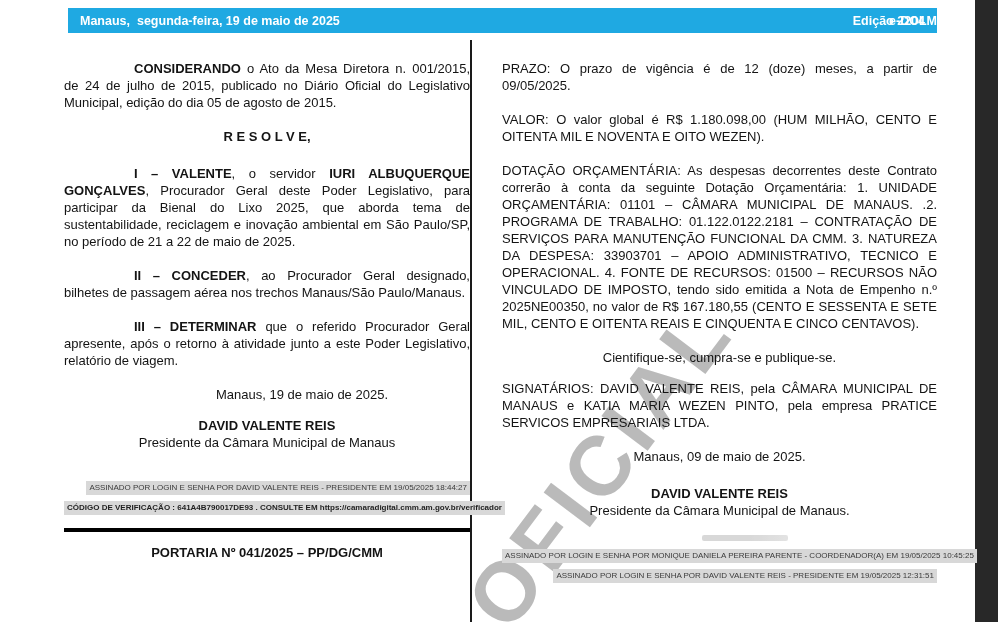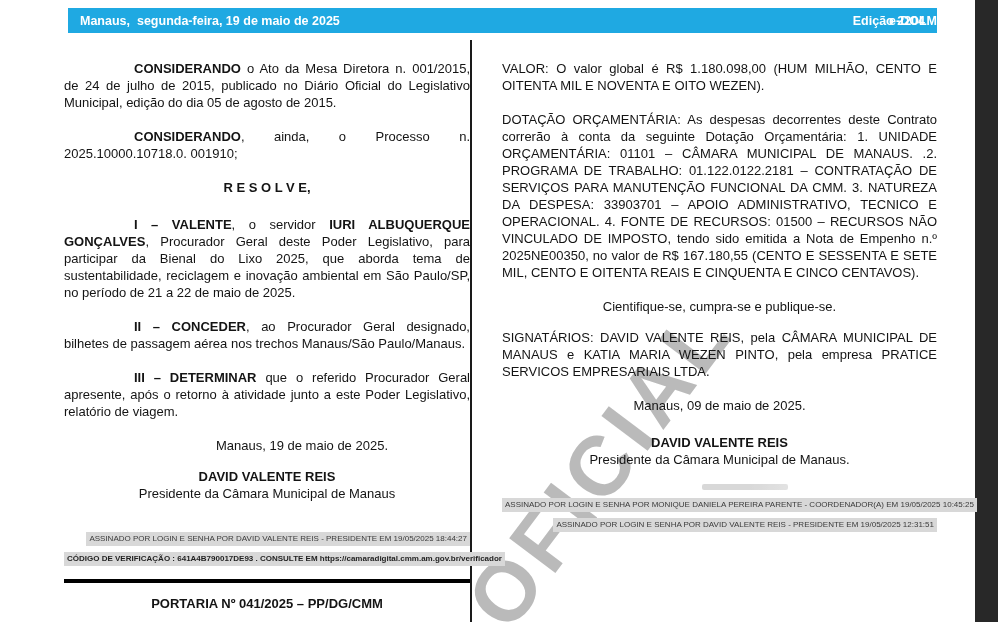--- a/index.html
+++ b/index.html
@@ -62,35 +62,35 @@
     <span data-name="header-date">Manaus,  segunda-feira, 19 de maio de 2025</span>
     <span data-name="header-edition">Edição 2204</span>
   </div>
 
   <div class="watermark" data-name="oficial-watermark" style="color: rgb(160, 160, 160);">OFICIAL</div>
 
   <div class="divider" data-name="column-divider-line"></div>
 
   <div class="col left" data-name="left-column">
       <p class="para justify indent" data-name="considerando-ato-paragraph"><b>CONSIDERANDO</b><span> o Ato da Mesa Diretora n. 001/2015, de 24 de julho de 2015, publicado no Diário Oficial do Legislativo Municipal, edição do dia 05 de agosto de 2015.</span></p>
-      <p class="para justify indent" data-name="considerando-processo-paragraph"><b>CONSIDERANDO</b><span>, ainda, o Processo n. 2025.10000.10718.0. 001910;</span></p>
       <p class="para center" data-name="resolve-heading"><b>R E S O L V E,</b></p>
       <p class="para justify indent" data-name="designar-item"><b>I – VALENTE</b><span>, o servidor </span><b>IURI ALBUQUERQUE GONÇALVES</b><span>, Procurador Geral deste Poder Legislativo, para participar da Bienal do Lixo 2025, que aborda tema de sustentabilidade, reciclagem e inovação ambiental em São Paulo/SP, no período de 21 a 22 de maio de 2025.</span></p>
       <p class="para justify indent" data-name="conceder-item"><b>II – CONCEDER</b><span>, ao Procurador Geral designado, bilhetes de passagem aérea nos trechos Manaus/São Paulo/Manaus.</span></p>
       <p class="para justify indent" data-name="determinar-item"><b>III – DETERMINAR</b><span> que o referido Procurador Geral apresente, após o retorno à atividade junto a este Poder Legislativo, relatório de viagem.</span></p>
       <p class="para leftal indent" data-name="dateline-manaus-19"><span>Manaus, 19 de maio de 2025.</span></p>
       <p class="para center" data-name="signer-name"><b>DAVID VALENTE REIS</b></p>
       <p class="para center" data-name="signer-title"><span>Presidente da Câmara Municipal de Manaus</span></p>
       <div class="sig-row" data-name="signature-stamp-row"><span class="sig" data-name="signature-stamp-text">ASSINADO POR LOGIN E SENHA POR DAVID VALENTE REIS - PRESIDENTE EM 19/05/2025 18:44:27</span></div>
       <div class="sig-row" data-name="verification-code-row"><span class="sig b" data-name="signature-stamp-text">CÓDIGO DE VERIFICAÇÃO : 641A4B790017DE93 . CONSULTE EM https://camaradigital.cmm.am.gov.br/verificador</span></div>
       <div class="rule" data-name="section-divider-rule"></div>
       <p class="para center" data-name="portaria-title"><b>PORTARIA Nº 041/2025 – PP/DG/CMM</b></p>
     </div>
 
   <div class="col right" data-name="right-column">
+      <p class="para justify" data-name="prazo-paragraph"><span>PRAZO: O prazo de vigência é de 12 (doze) meses, a partir de 09/05/2025.</span></p>
       <p class="para justify" data-name="valor-paragraph"><span>VALOR: O valor global é R$ 1.180.098,00 (HUM MILHÃO, CENTO E OITENTA MIL E NOVENTA E OITO WEZEN).</span></p>
       <p class="para justify" data-name="dotacao-paragraph"><span>DOTAÇÃO ORÇAMENTÁRIA: As despesas decorrentes deste Contrato correrão à conta da seguinte Dotação Orçamentária: 1. UNIDADE ORÇAMENTÁRIA: 01101 – CÂMARA MUNICIPAL DE MANAUS. .2. PROGRAMA DE TRABALHO: 01.122.0122.2181 – CONTRATAÇÃO DE SERVIÇOS PARA MANUTENÇÃO FUNCIONAL DA CMM. 3. NATUREZA DA DESPESA: 33903701 – APOIO ADMINISTRATIVO, TECNICO E OPERACIONAL. 4. FONTE DE RECURSOS: 01500 – RECURSOS NÃO VINCULADO DE IMPOSTO, tendo sido emitida a Nota de Empenho n.º 2025NE00350, no valor de R$ 167.180,55 (CENTO E SESSENTA E SETE MIL, CENTO E OITENTA REAIS E CINQUENTA E CINCO CENTAVOS).</span></p>
       <p class="para center" data-name="cientifique-line"><span>Cientifique-se, cumpra-se e publique-se.</span></p>
       <p class="para justify" data-name="signatarios-paragraph"><span>SIGNATÁRIOS: DAVID VALENTE REIS, pela CÂMARA MUNICIPAL DE MANAUS e KATIA MARIA WEZEN PINTO, pela empresa PRATICE SERVICOS EMPRESARIAIS LTDA.</span></p>
       <p class="para center" data-name="dateline-manaus-09"><span>Manaus, 09 de maio de 2025.</span></p>
       <p class="para center" data-name="signer-name"><b>DAVID VALENTE REIS</b></p>
       <p class="para center" data-name="signer-title"><span>Presidente da Câmara Municipal de Manaus.</span></p>
       <div class="smudge" data-name="faint-overprint"></div>
       <div class="sig-row" data-name="signature-stamp-row"><span class="sig" data-name="signature-stamp-text">ASSINADO POR LOGIN E SENHA POR MONIQUE DANIELA PEREIRA PARENTE - COORDENADOR(A) EM 19/05/2025 10:45:25</span></div>
       <div class="sig-row" data-name="signature-stamp-row"><span class="sig" data-name="signature-stamp-text">ASSINADO POR LOGIN E SENHA POR DAVID VALENTE REIS - PRESIDENTE EM 19/05/2025 12:31:51</span></div>

